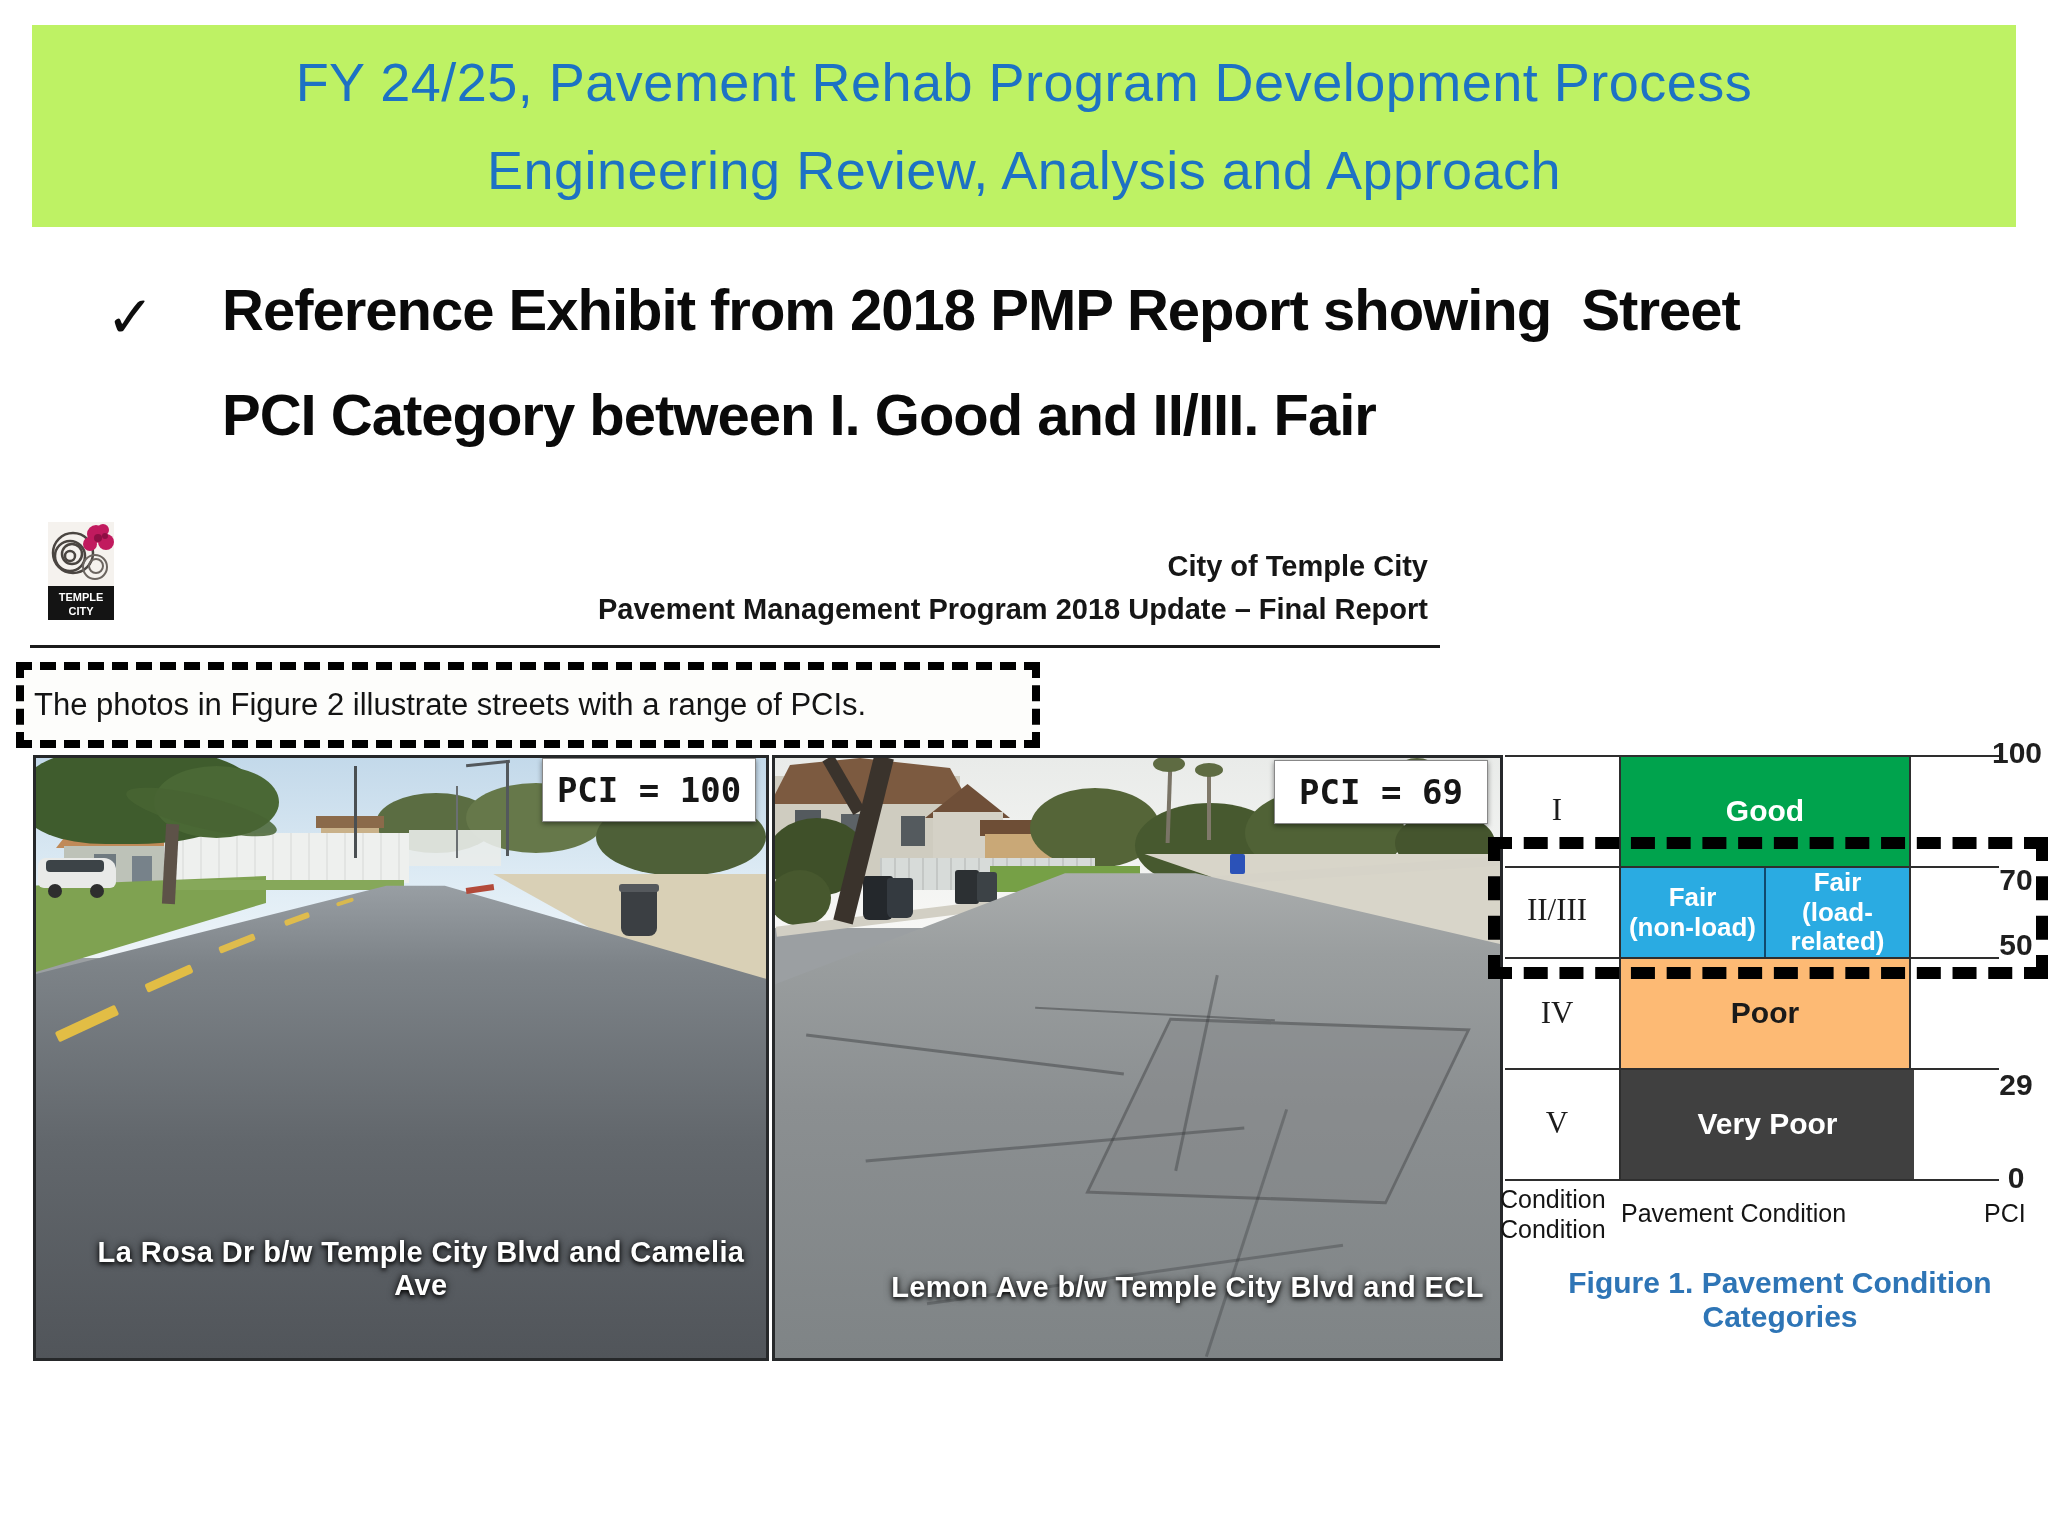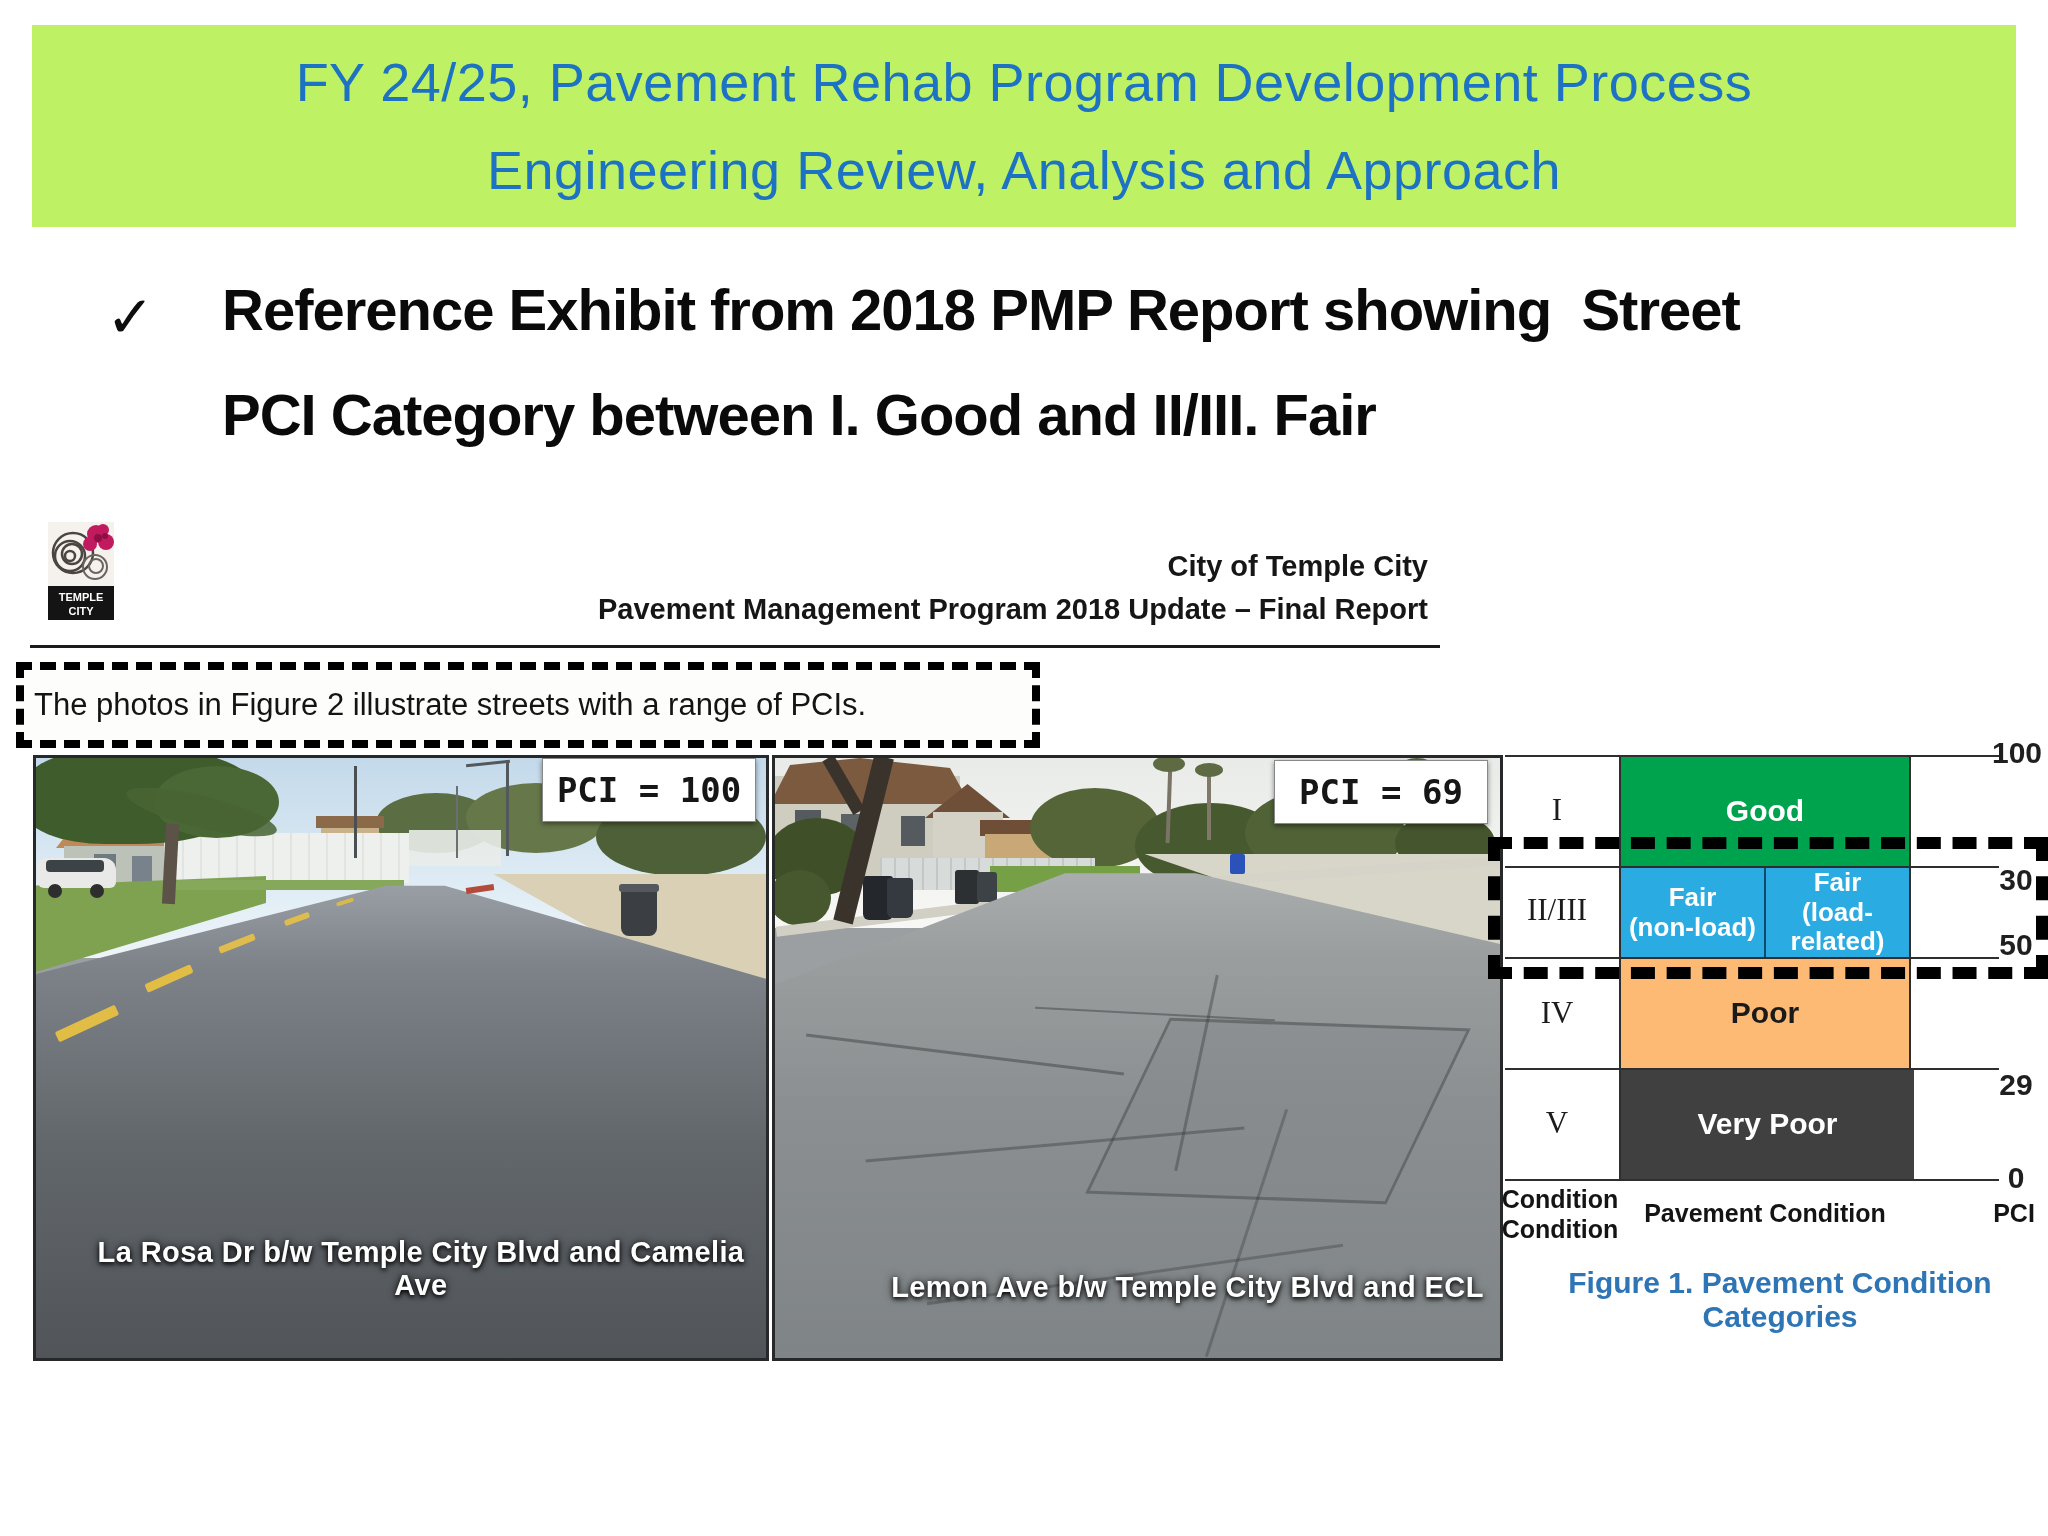--- a/index.html
+++ b/index.html
@@ -36,21 +36,21 @@
   
   .chart{position:absolute;left:1500px;top:740px;width:548px;height:580px;}
   .hline{position:absolute;left:5px;width:494px;height:2px;background:#2e2e2e;}
   .vline{position:absolute;width:2px;background:#2e2e2e;}
   .cat{position:absolute;left:0;width:114px;text-align:center;font-family:"Liberation Serif", serif;
        font-size:31px;color:#1c1c1c;}
   .block{position:absolute;display:flex;flex-direction:column;align-items:center;justify-content:center;
          font-weight:bold;text-align:center;line-height:1.15;}
   .pci-num{position:absolute;left:492px;width:48px;text-align:center;font-weight:bold;font-size:30px;
            color:#1f1f1f;line-height:34px;}
-  .axis{position:absolute;font-weight:bold;color:#141414;text-align:center;font-size:25px;line-height:30px;}
+  .axis{position:absolute;font-weight:normal;color:#141414;font-size:25px;line-height:30px;}
   .highlight-dash{position:absolute;left:-12px;top:97px;width:560px;height:142px;border:12px dashed #000;
            box-sizing:border-box;}
   .fig-caption{position:absolute;left:30px;top:526px;width:500px;text-align:center;
            font-size:30px;font-weight:bold;}
 </style>
 </head>
 <body>
 
 <div class="slide">
 
@@ -251,21 +251,21 @@
       <span>(load-related)</span>
     </div>
     <div class="block" style="left: 121px; top: 219px; width: 288px; height: 109px; font-size: 30px; background-color: #fdba74; color: rgb(26, 26, 26);">
       <span>Poor</span>
     </div>
     <div class="block" style="left: 121px; top: 330px; width: 293px; height: 109px; font-size: 30px; background-color: #404040; color: rgb(255, 255, 255);">
       <span>Very Poor</span>
     </div>
 
     <div class="pci-num" style="top:-4px;">100</div>
-    <div class="pci-num" style="top:123px;">30</div>
+    <div class="pci-num" style="top:123px;">70</div>
     <div class="pci-num" style="top:188px;">50</div>
     <div class="pci-num" style="top:328px;">29</div>
     <div class="pci-num" style="top:421px;">0</div>
 
     <div class="highlight-dash"></div>
 
     <div class="axis" style="left:0;top:444px;width:120px;">
       <div>Condition</div>
       <div>Condition</div>
     </div>

